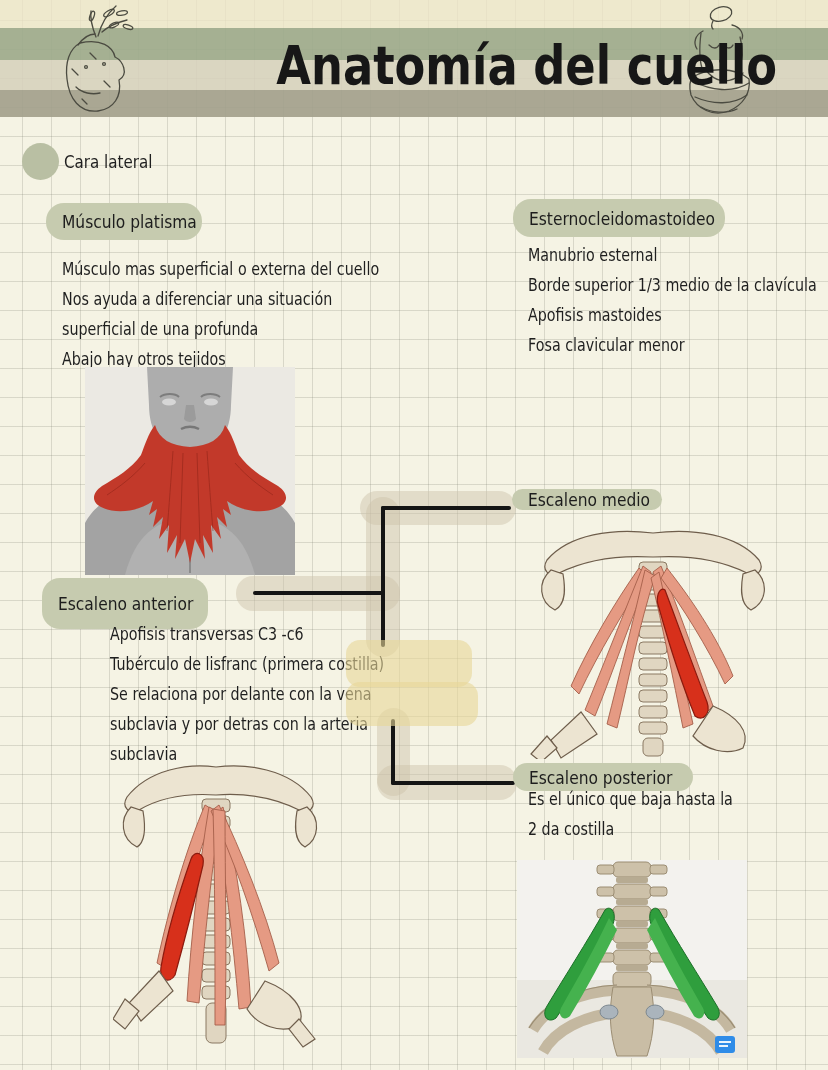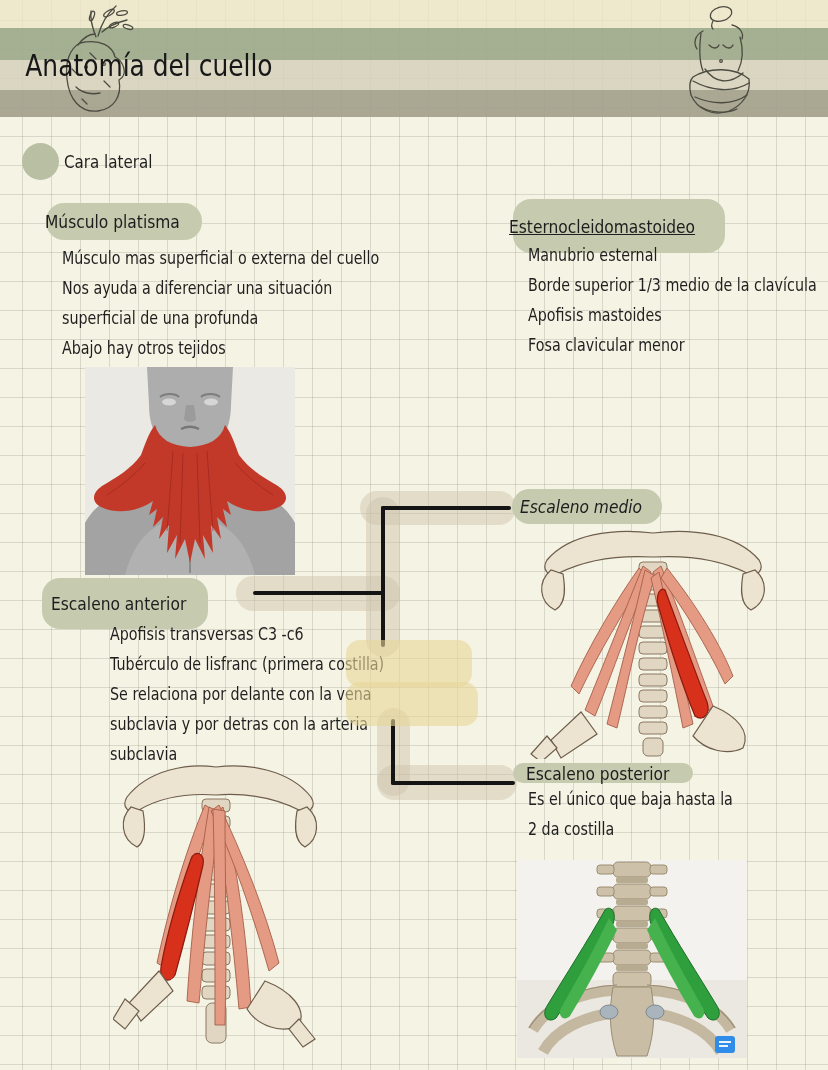--- a/index.html
+++ b/index.html
@@ -13,28 +13,28 @@
     font-family:"DejaVu Sans", sans-serif;color:#1f1f1f;
   }
   .abs{position:absolute;}
   .band{position:absolute;left:0;width:828px;}
   .band1{top:0;height:28px;background:rgba(236,229,199,.78);}
   .band2{top:28px;height:32px;background:rgba(157,170,139,.92);}
   .band3{top:60px;height:30px;background:rgba(214,209,188,.88);}
   .band4{top:90px;height:27px;background:rgba(163,161,140,.92);}
   .title{
     position:absolute;left:0;right:0;top:30px;height:72px;line-height:72px;
-    text-align:left;font-size:30px;font-weight:400;color:#171717;white-space:nowrap;
+    text-align:right;font-size:54px;font-weight:700;color:#171717;white-space:nowrap;
   }
   .title>span{display:inline-block;transform:scaleX(.83);transform-origin:50% 50%;}
   .hw{font-size:17px;line-height:30px;white-space:nowrap;transform:scaleX(.84);transform-origin:0 50%;}
   .tblock div{font-size:17px;line-height:30px;white-space:nowrap;transform:scaleX(.84);transform-origin:0 50%;}
   .pill{
     position:absolute;background:#c6cbaf;border-radius:18px;
-    display:flex;align-items:center;padding-left:16px;box-sizing:border-box;justify-content:flex-end;
+    display:flex;align-items:center;padding-left:16px;box-sizing:border-box;
   }
   .pill>span{font-size:18px;white-space:nowrap;transform:scaleX(.86);transform-origin:0 50%;color:#1d1d1d;}
   .dot{position:absolute;border-radius:50%;background:#b9bfa3;}
   .tan{position:absolute;background:rgba(203,193,168,.45);border-radius:17px;}
   .yellow{position:absolute;background:rgba(231,215,152,.6);border-radius:14px;}
   .cline{position:absolute;background:#141414;border-radius:2px;}
 </style>
 </head>
 <body>
 
@@ -84,28 +84,28 @@
   </svg>
 
   <div class="title"><span>Anatomía del cuello</span></div>
 
   <div class="dot" style="left:22px;top:143px;width:37px;height:37px;"></div>
   <div class="abs hw" style="left:64px;top:147px;font-size:18px;">Cara lateral</div>
 
   <div class="pill" style="left:46px;top:203px;width:156px;height:37px;">
     <span>Músculo platisma</span>
   </div>
-  <div class="abs tblock" style="left:62px;top:243px;">
+  <div class="abs tblock" style="left:62px;top:254px;">
     <div>Músculo mas superficial o externa del cuello</div>
     <div>Nos ayuda a diferenciar una situación</div>
     <div>superficial de una profunda</div>
     <div>Abajo hay otros tejidos</div>
   </div>
 
-  <div class="pill" style="left:513px;top:199px;width:212px;height:54px;text-decoration:underline;">
+  <div class="pill" style="left:513px;top:199px;width:212px;height:38px;">
     <span>Esternocleidomastoideo</span>
   </div>
   <div class="abs tblock" style="left:528px;top:240px;">
     <div>Manubrio esternal</div>
     <div>Borde superior 1/3 medio de la clavícula</div>
     <div>Apofisis mastoides</div>
     <div>Fosa clavicular menor</div>
   </div>
 
   <svg class="abs" style="left:85px;top:367px;" width="210" height="208" viewBox="0 0 210 208">
@@ -136,21 +136,21 @@
   <div class="tan" style="left:236px;top:576px;width:164px;height:35px;"></div>
   <div class="tan" style="left:377px;top:708px;width:33px;height:88px;"></div>
   <div class="tan" style="left:377px;top:765px;width:140px;height:35px;"></div>
 
   <div class="cline" style="left:381px;top:506px;width:130px;height:4px;"></div>
   <div class="cline" style="left:381px;top:506px;width:4px;height:141px;"></div>
   <div class="cline" style="left:253px;top:591px;width:132px;height:4px;"></div>
   <div class="cline" style="left:391px;top:719px;width:4px;height:66px;"></div>
   <div class="cline" style="left:391px;top:781px;width:124px;height:4px;"></div>
 
-  <div class="pill" style="left:512px;top:489px;width:150px;height:35px;font-style:italic;">
+  <div class="pill" style="left:512px;top:489px;width:150px;height:21px;">
     <span>Escaleno medio</span>
   </div>
 
   <svg class="abs" style="left:527px;top:526px;" width="252" height="233" viewBox="0 0 252 233">
     <g stroke="#6e5d4b" stroke-width="1.2">
       <path d="M20,34 C42,8 86,2 126,7 C166,2 210,8 232,34 C238,44 230,52 220,47 C192,33 160,29 126,31 C92,29 60,33 32,47 C22,52 14,44 20,34 Z" fill="#ece4d1"></path>
       <path d="M24,44 C10,56 12,76 28,84 C40,78 38,60 36,48 Z" fill="#ece4d1"></path>
       <path d="M228,44 C242,56 240,76 224,84 C212,78 214,60 216,48 Z" fill="#ece4d1"></path>
     </g>
     <g fill="#e0d6c1" stroke="#8a7963" stroke-width="1">
@@ -190,21 +190,21 @@
     <div>Apofisis transversas C3 -c6</div>
     <div>Tubérculo de lisfranc (primera costilla)</div>
     <div>Se relaciona por delante con la vena</div>
     <div>subclavia y por detras con la arteria</div>
     <div>subclavia</div>
   </div>
 
   <div class="yellow" style="left:346px;top:640px;width:126px;height:47px;"></div>
   <div class="yellow" style="left:346px;top:682px;width:132px;height:44px;"></div>
 
-  <div class="pill" style="left:513px;top:763px;width:180px;height:20px;">
+  <div class="pill" style="left:513px;top:763px;width:180px;height:28px;">
     <span>Escaleno posterior</span>
   </div>
   <div class="abs tblock" style="left:528px;top:784px;">
     <div>Es el único que baja hasta la</div>
     <div>2 da costilla</div>
   </div>
 
   <svg class="abs" style="left:113px;top:757px;" width="217" height="292" viewBox="0 0 217 292">
     <g stroke="#6e5d4b" stroke-width="1.2">
       <path d="M14,40 C36,12 76,6 103,10 C133,6 176,12 198,40 C204,50 196,58 186,53 C160,40 130,36 103,38 C74,36 48,40 26,53 C16,58 8,50 14,40 Z" fill="#ece4d1"></path>

